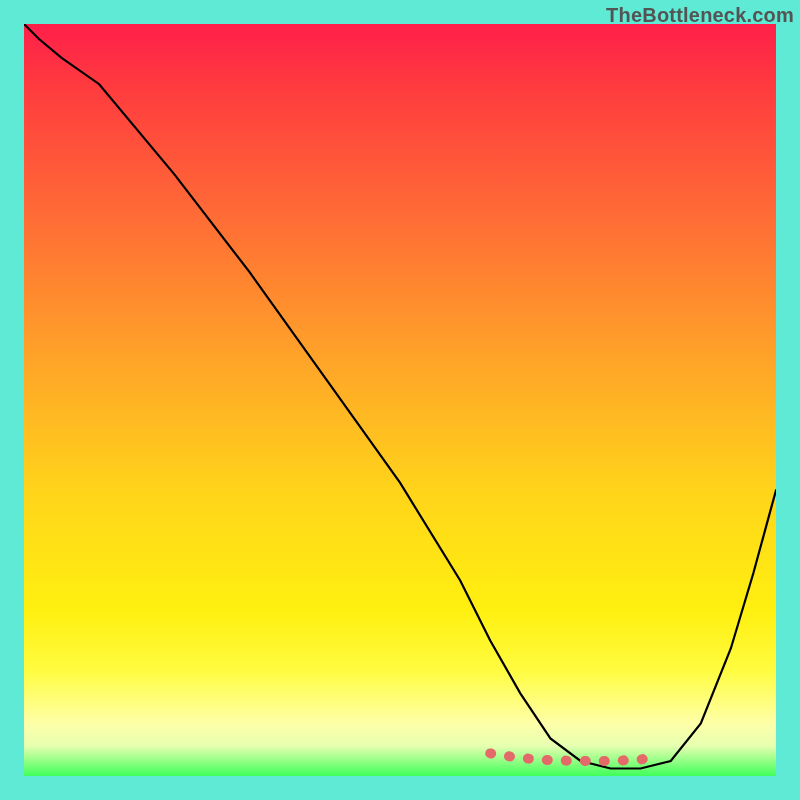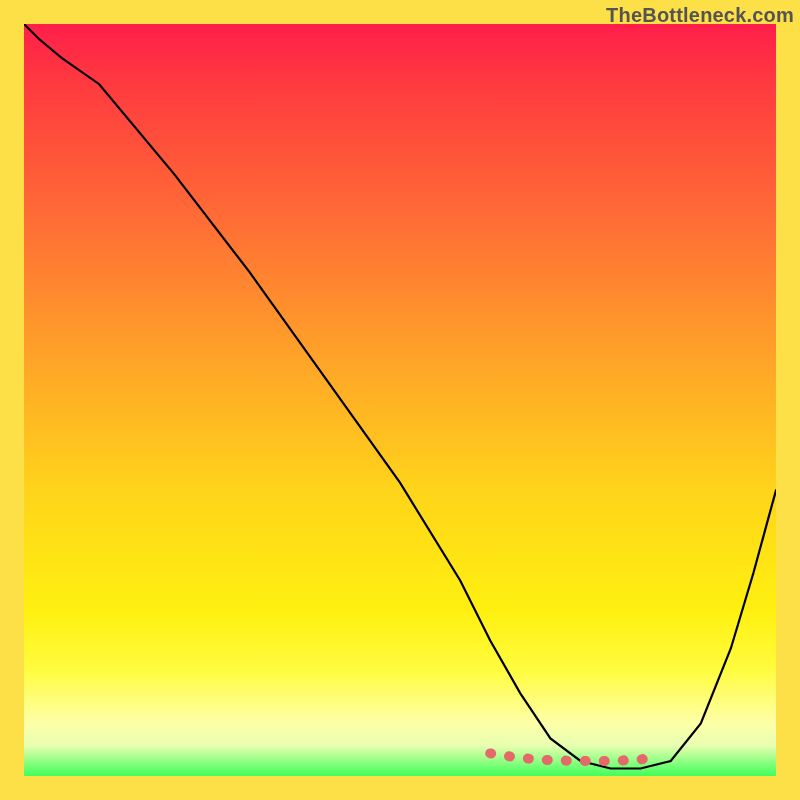--- a/index.html
+++ b/index.html
@@ -9,21 +9,21 @@
     height: 800px;
     background: #000;
     overflow: hidden;
   }
   .frame {
     position: absolute;
     left: 0;
     top: 0;
     width: 800px;
     height: 800px;
-    background: #fde047;
+    background: #5eead4;
   }
   .plot-area {
     position: absolute;
     left: 24px;
     top: 24px;
     width: 752px;
     height: 752px;
     overflow: hidden;
   }
   .gradient {

